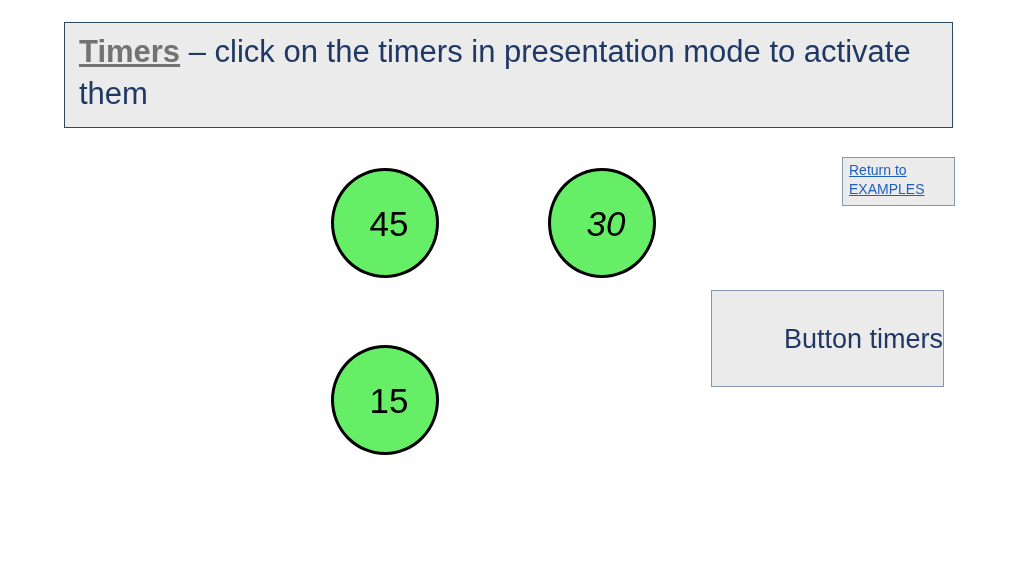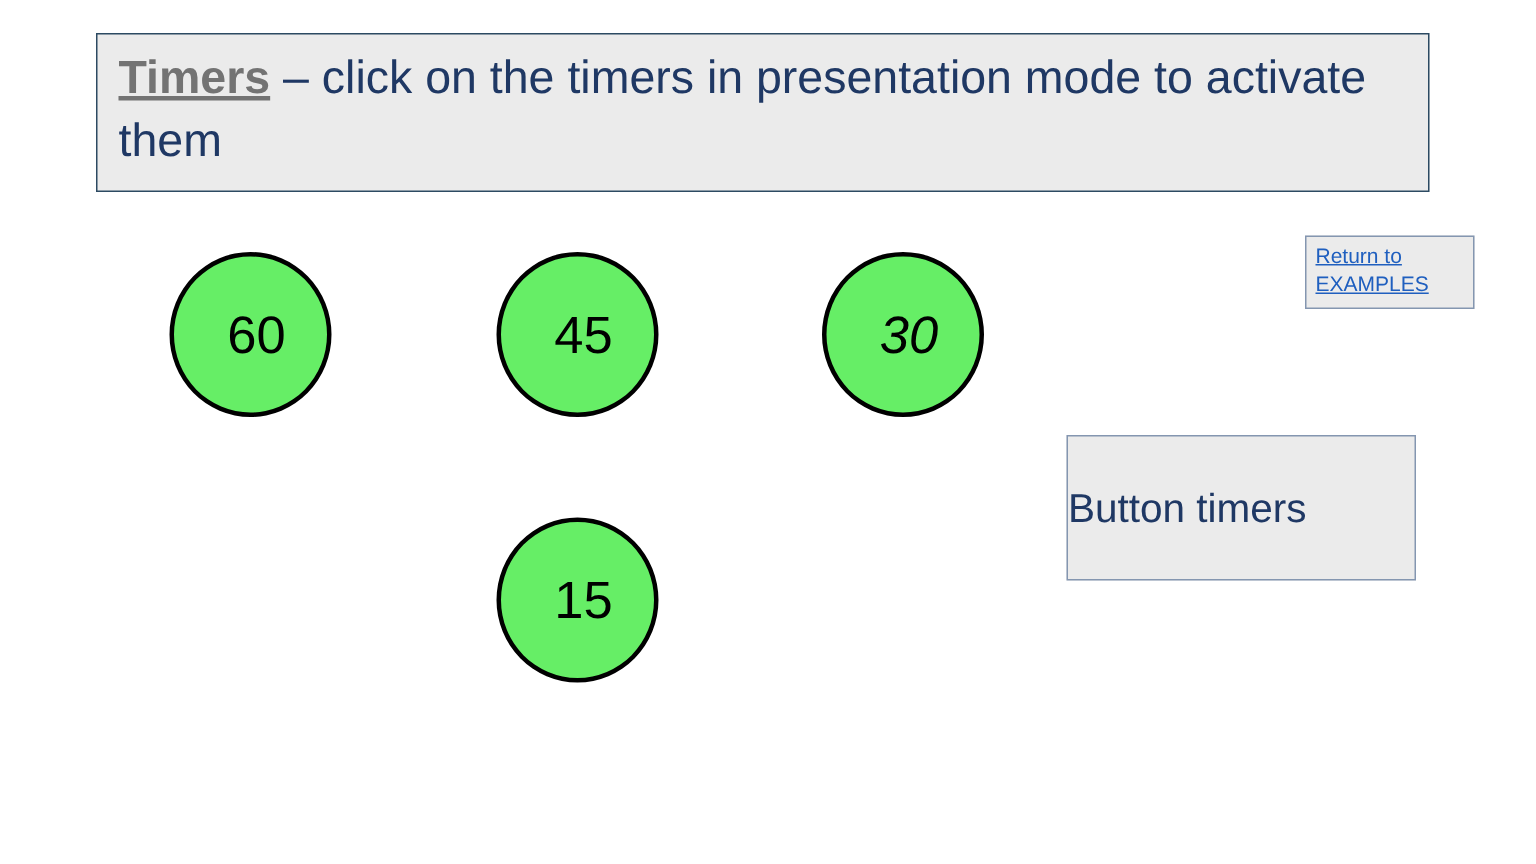--- a/index.html
+++ b/index.html
@@ -45,21 +45,21 @@
   }
   .title-strong {
     font-weight: bold;
     text-decoration: underline;
     color: #737373;
   }
 
   
   .return-box {
     position: absolute;
-    left: 870px;
+    left: 842px;
     top: 157px;
     width: 113px;
     height: 49px;
     background: #ebebeb;
     border: 1px solid #8496b0;
     box-sizing: border-box;
     padding: 3px 12px 0 6px;
   }
   .return-link {
     color: #1f5fbf;
@@ -75,21 +75,21 @@
     position: absolute;
     left: 711px;
     top: 290px;
     width: 233px;
     height: 97px;
     background: #ebebeb;
     border: 1px solid #8496b0;
     box-sizing: border-box;
     display: flex;
     flex-direction: column;
-    align-items: flex-start;
+    align-items: flex-end;
     justify-content: center;
   }
   .caption-line {
     color: #1f3864;
     font-size: 27px;
     line-height: 34px;
     text-align: center;
     white-space: nowrap;
   }
 
@@ -130,23 +130,20 @@
 
   <div class="return-box">
     <span class="return-link">Return to</span>
     <span class="return-link">EXAMPLES</span>
   </div>
 
   <div class="caption-box">
     <div class="caption-line">Button timers</div>
   </div>
 
-  <div class="timer" style="left:113px; top:168px;">
-    <span class="timer-label">60</span>
-  </div>
   <div class="timer" style="left:331px; top:168px;">
     <span class="timer-label">45</span>
   </div>
   <div class="timer" style="left:548px; top:168px;font-style:italic;">
     <span class="timer-label">30</span>
   </div>
   <div class="timer" style="left:331px; top:345px;">
     <span class="timer-label">15</span>
   </div>
 

